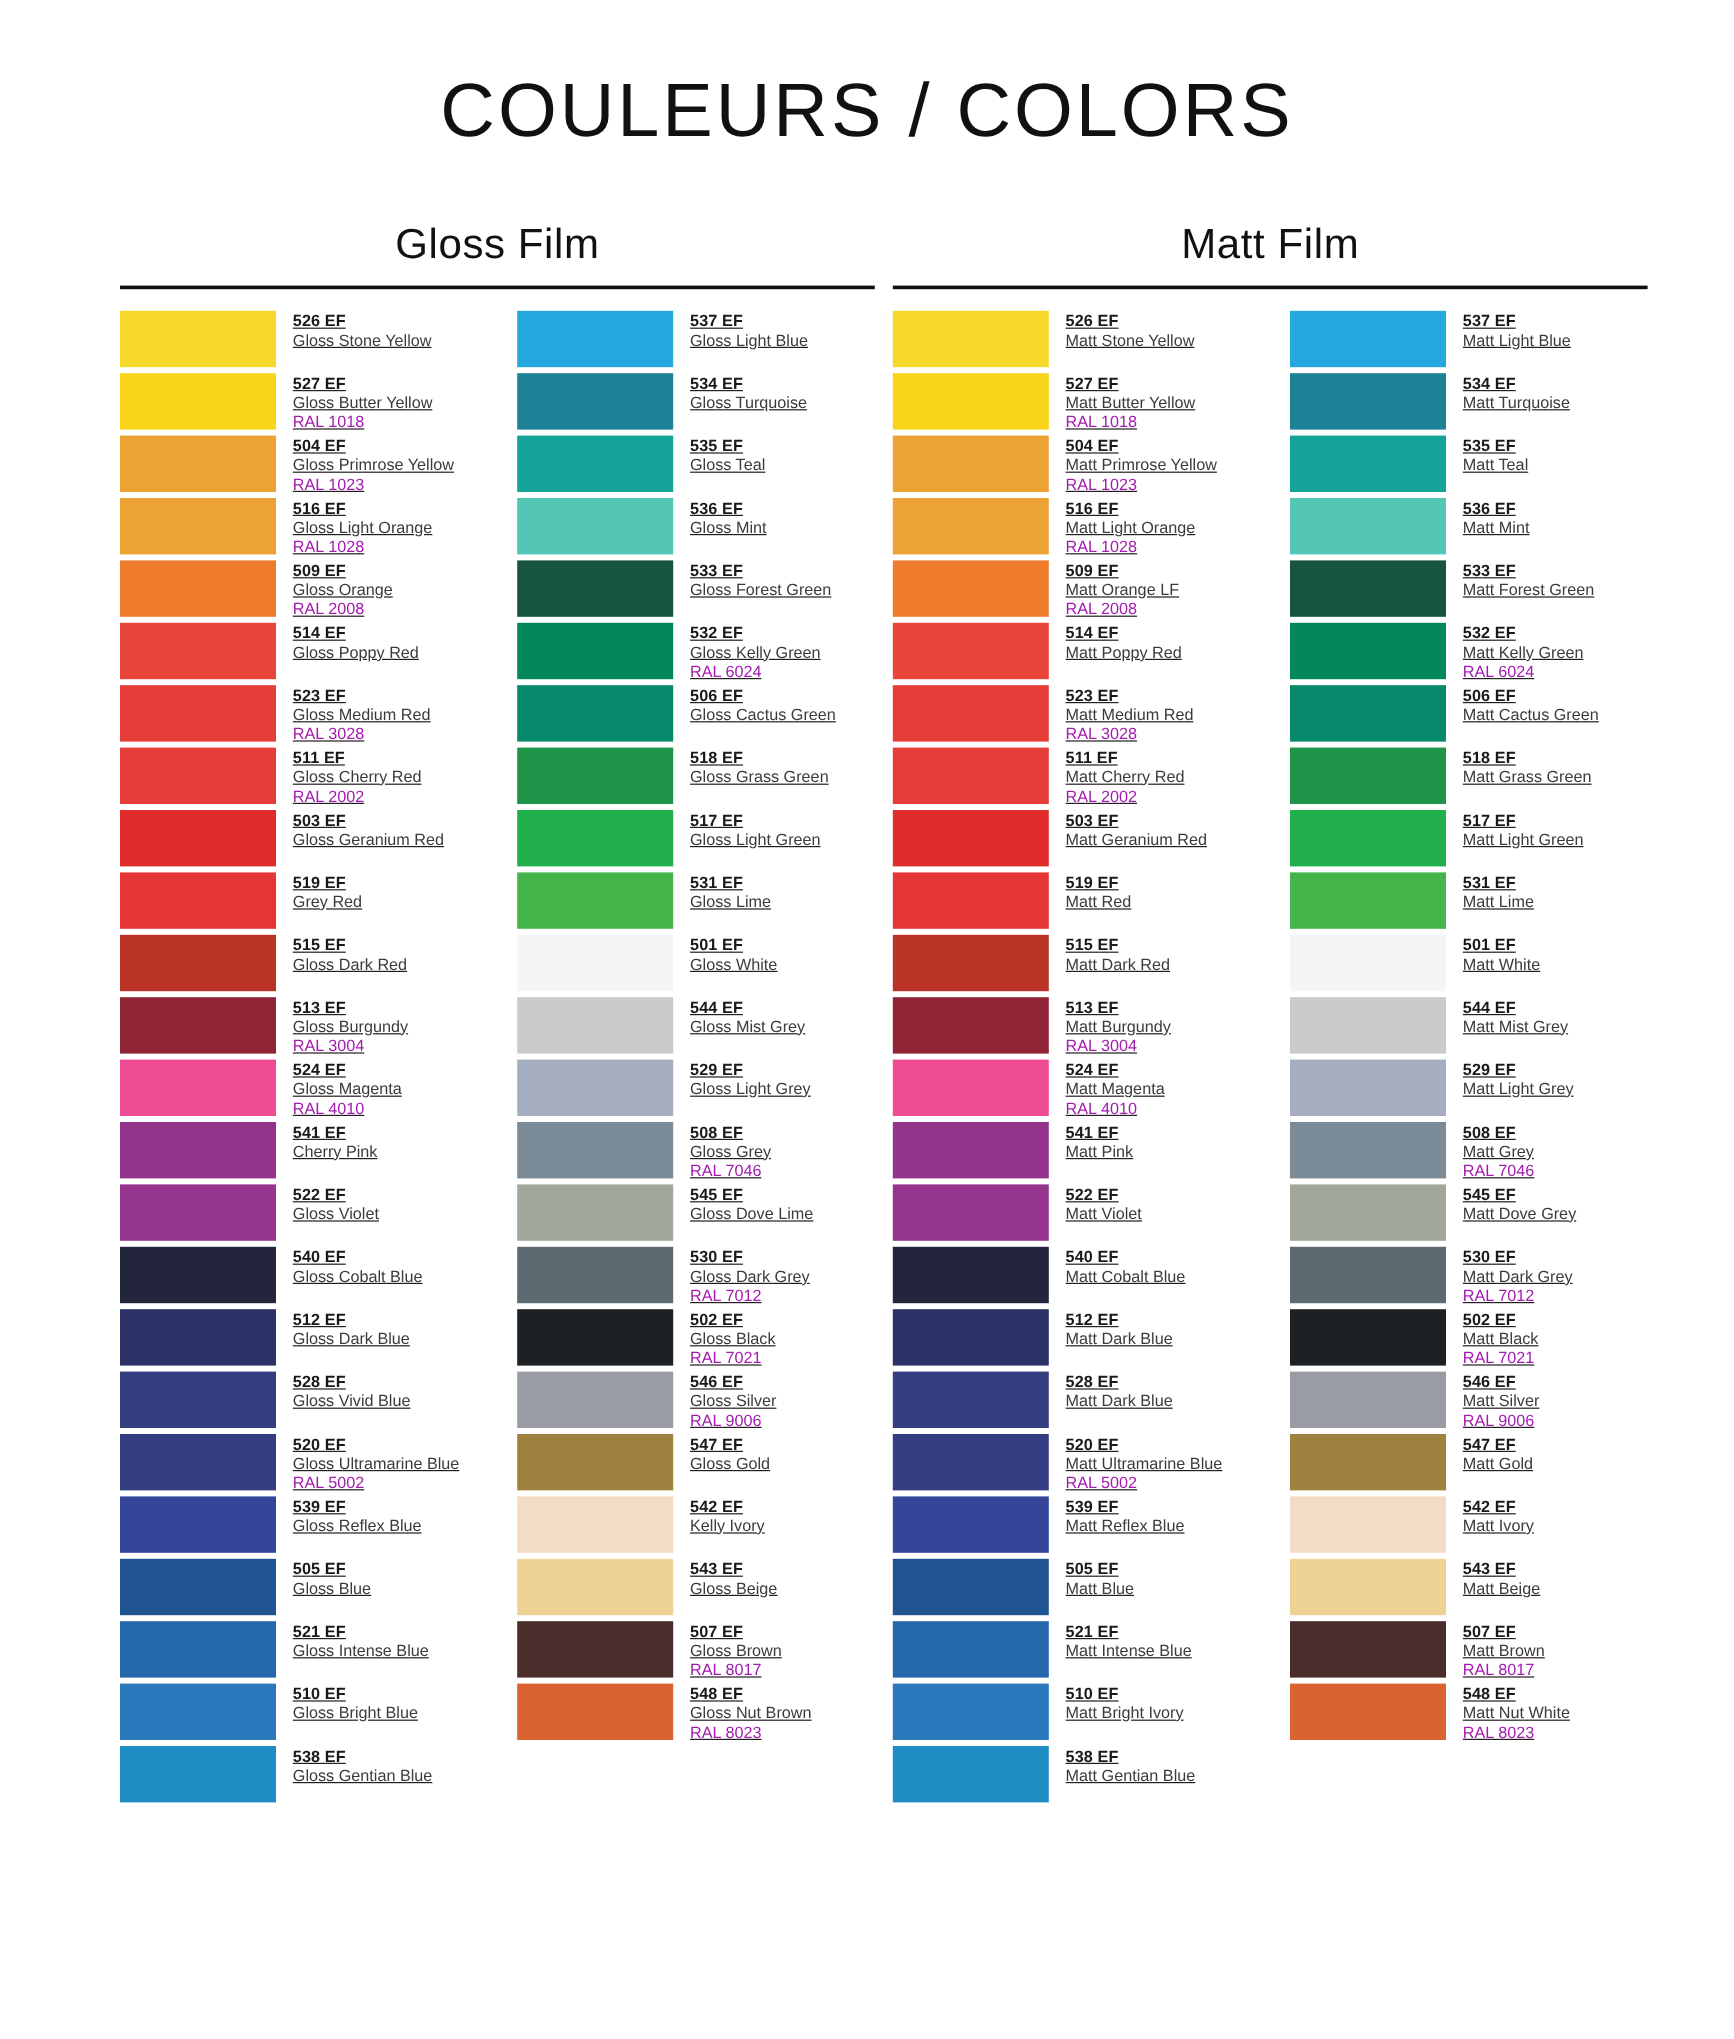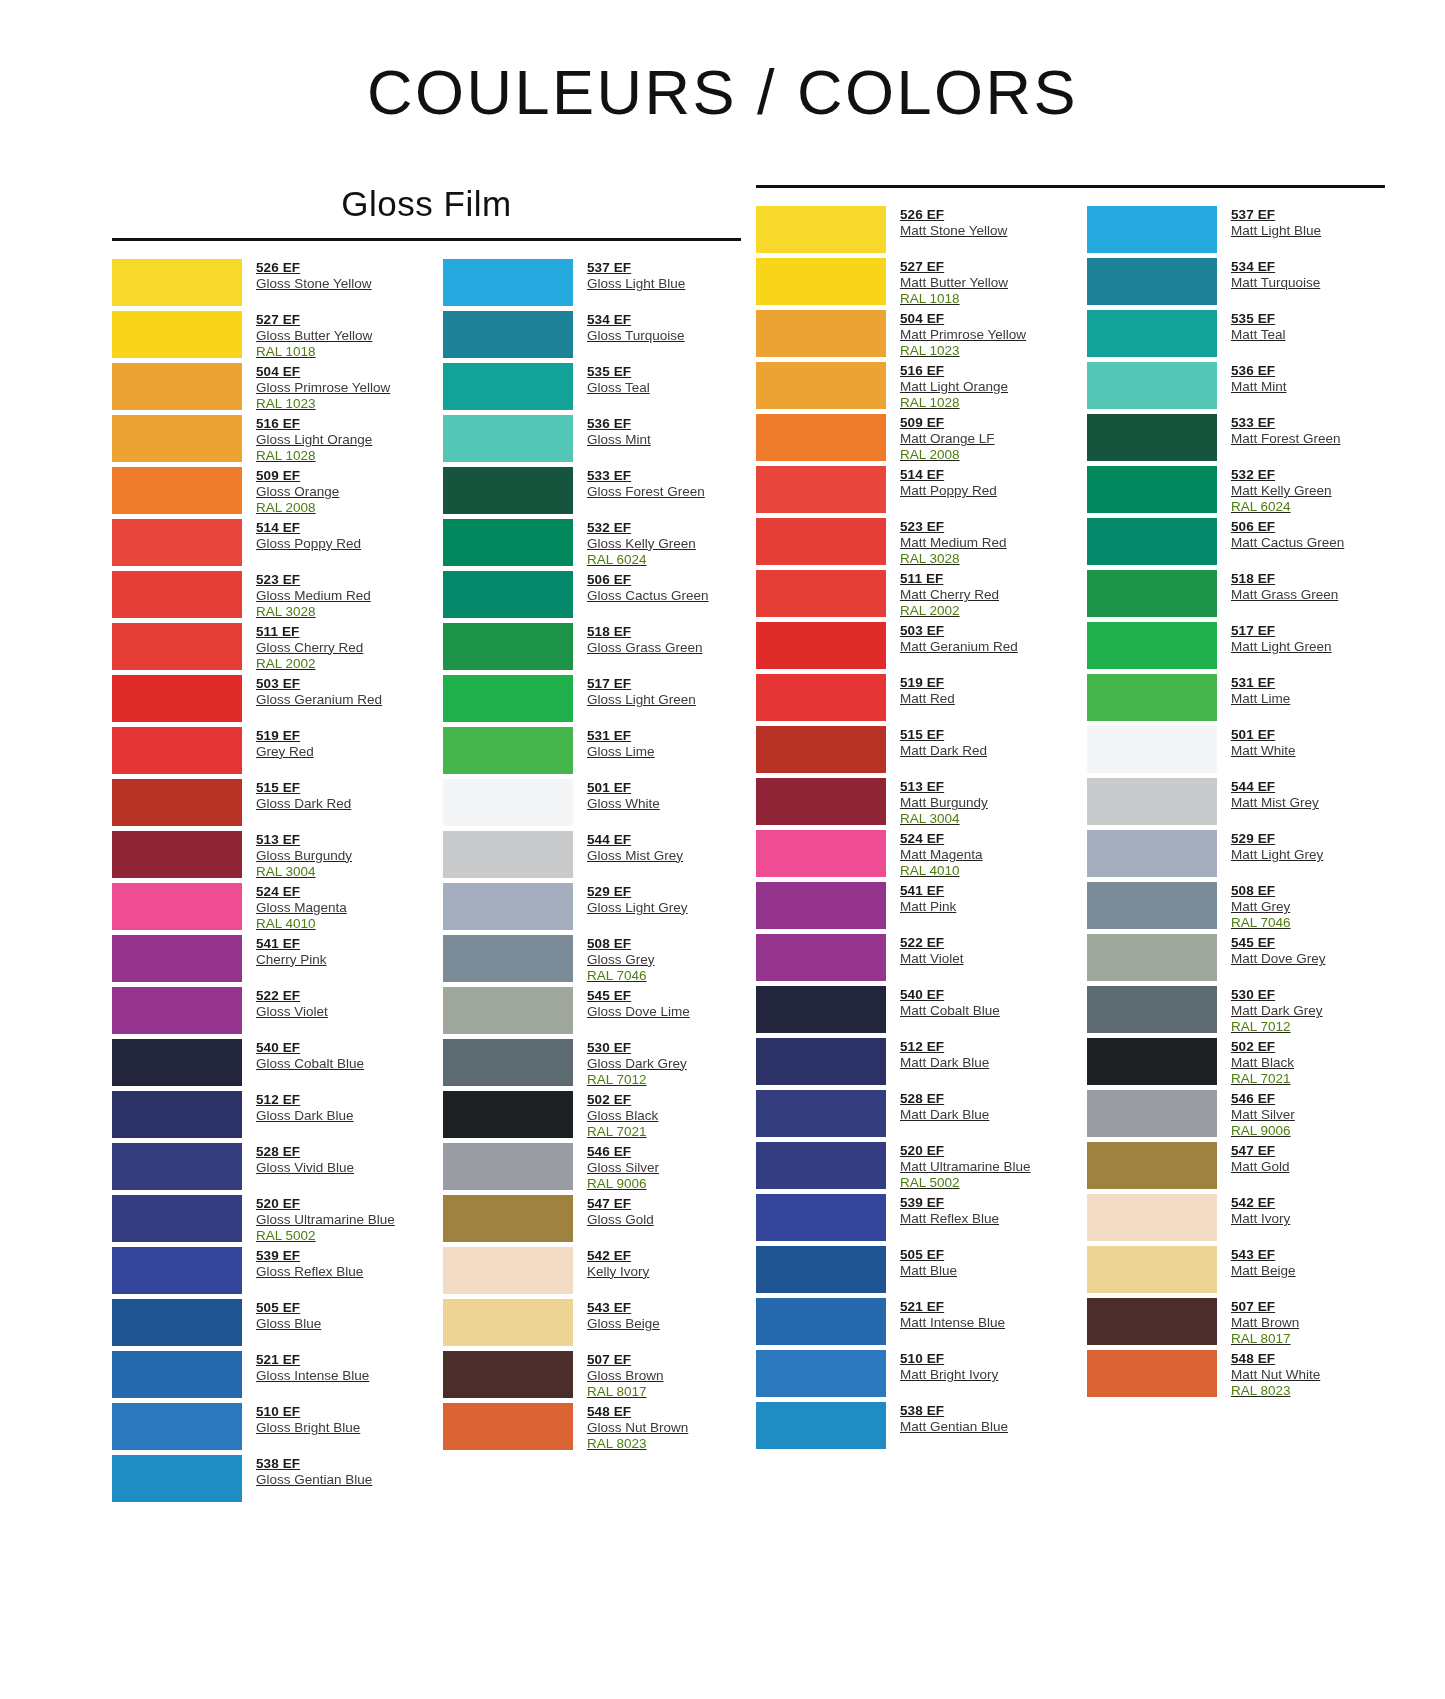--- a/index.html
+++ b/index.html
@@ -26,21 +26,20 @@
     line-height: 1.1;
   }
 
   
   .sections {
     display: flex;
     justify-content: flex-start;
     margin-top: 58px;
     padding-left: 100px;
     padding-right: 100px;
-    margin-left: 12px;
   }
 
   .section {
     width: 630px;
   }
   .section + .section { margin-left: 15px; }
 
   .section-title {
     text-align: center;
     font-size: 35px;
@@ -101,21 +100,21 @@
   .swatch-name {
     font-size: 13.5px;
     font-weight: 400;
     color: #3b3b3b;
     display: block;
   }
 
   .swatch-ral {
     font-size: 13.5px;
     font-weight: 400;
-    color: #4d7c0f;
+    color: #a21caf;
     display: block;
   }
 </style>
 </head>
 <body>
 
 <h1 class="page-title">COULEURS / COLORS</h1>
 
 <div class="sections" id="sections-root">
     <div class="section">
@@ -467,20 +466,21 @@
             <span class="swatch-text">
               <span class="swatch-code">548 EF</span>
               <span class="swatch-name">Gloss Nut Brown</span>
               <span class="swatch-ral">RAL 8023</span>
             </span>
           </div>
         </div>
       </div>
     </div>
     <div class="section">
+      <div class="section-title">Matt Film</div>
       <div class="section-rule"></div>
       <div class="section-cols">
         <div class="swatch-col">
           <div class="swatch-row">
             <span class="swatch-chip" style="background: rgb(246, 217, 43);"></span>
             <span class="swatch-text">
               <span class="swatch-code">526 EF</span>
               <span class="swatch-name">Matt Stone Yellow</span>
             </span>
           </div>

